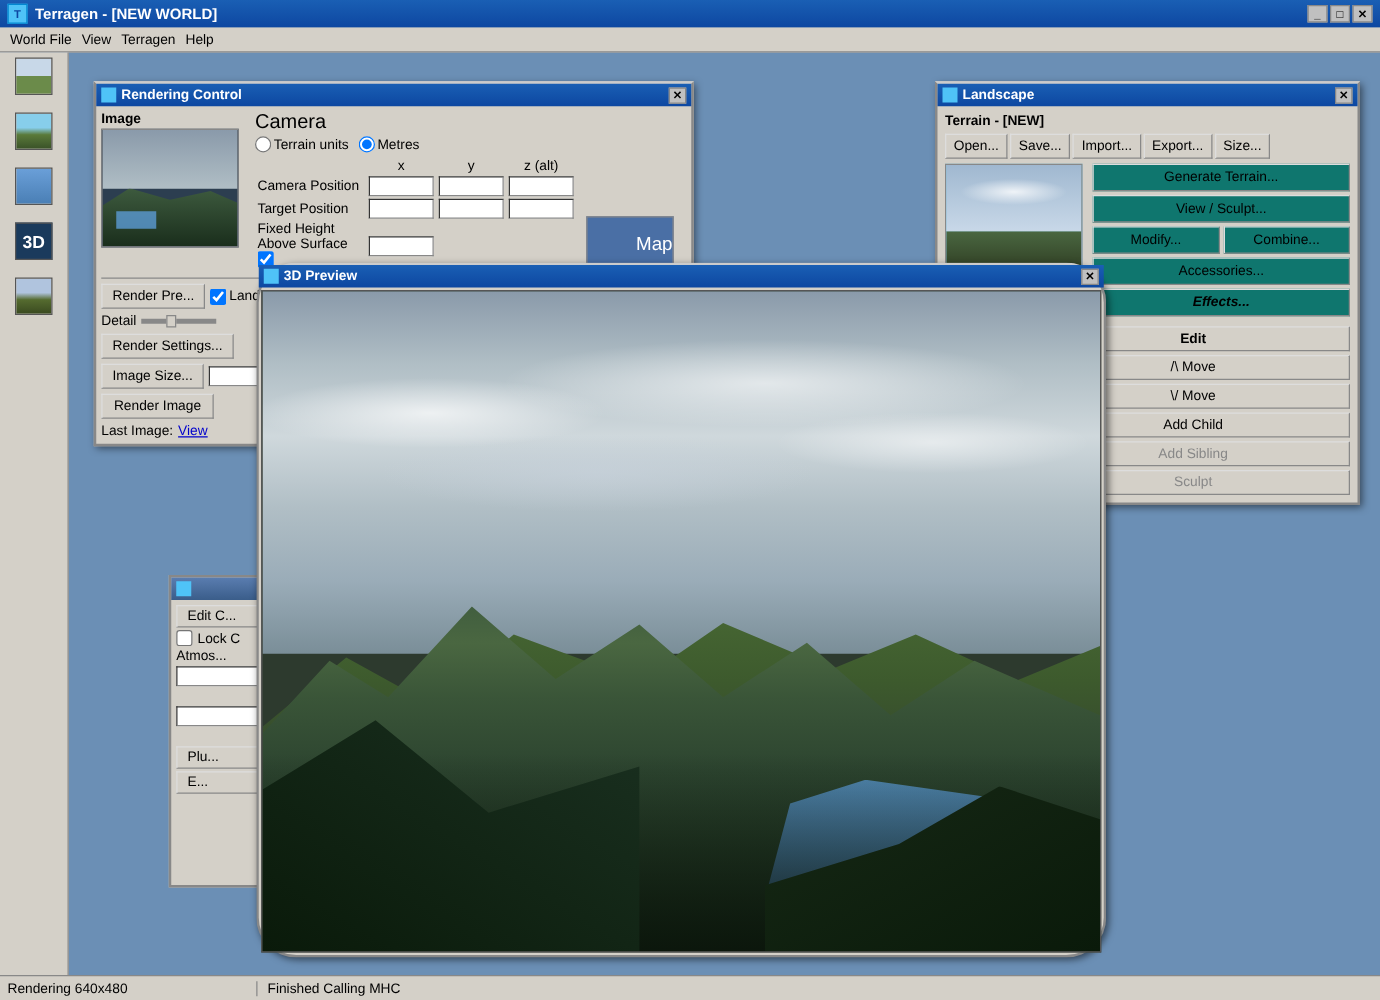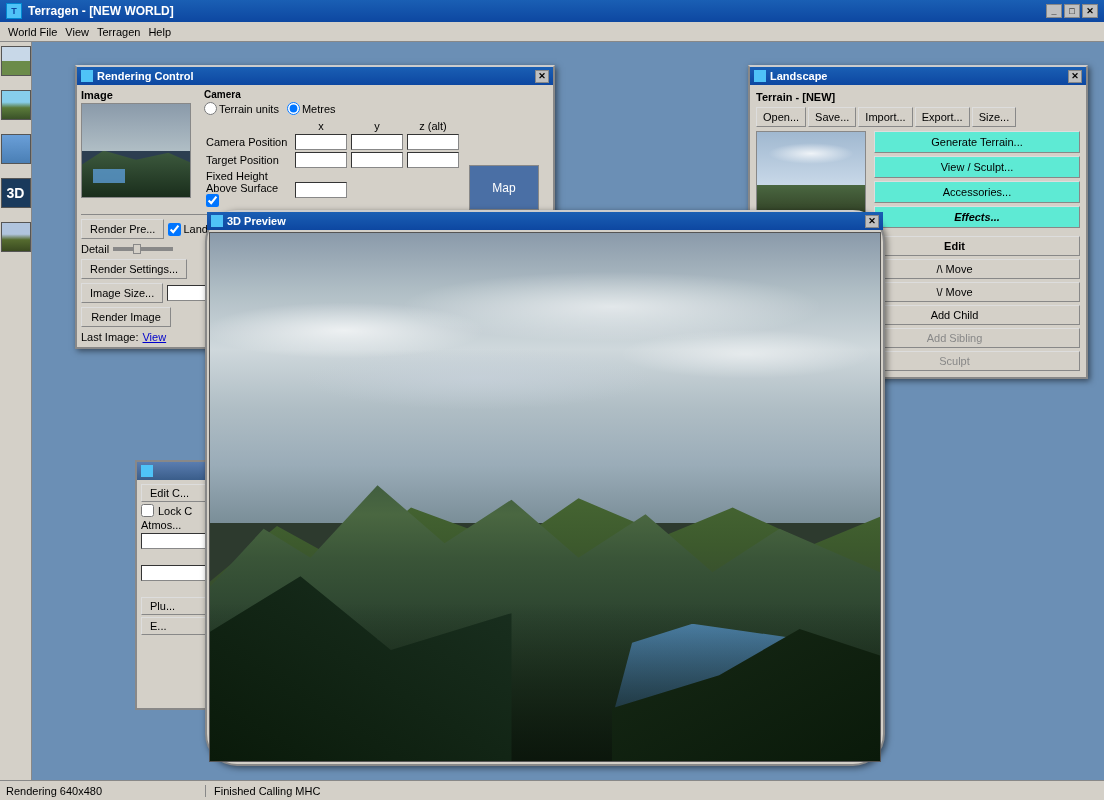--- a/index.html
+++ b/index.html
@@ -69,21 +69,21 @@
       cursor: pointer;
       padding: 2px 4px;
       color: black;
     }
 
     
     .left-sidebar {
       position: absolute;
       left: 0;
       top: 42px;
-      width: 32px;
+      width: 55px;
       height: 758px;
       background: #d4d0c8;
       border-right: 1px solid #888;
       display: flex;
       flex-direction: column;
       align-items: center;
       padding: 4px 2px;
       gap: 14px;
     }
     .sidebar-btn {
@@ -186,22 +186,22 @@
       height: 95px;
       background: #2c3e50;
       border: 1px solid #888;
       position: relative;
       overflow: hidden;
     }
     .rc-camera-section {
       flex: 1;
     }
     .rc-camera-label {
-      font-size: 10px;
-      font-weight: bold;
+      font-size: 16px;
+      font-weight: normal;
       margin-bottom: 2px;
     }
     .rc-radio-group {
       display: flex;
       gap: 8px;
       margin-bottom: 4px;
     }
     .rc-radio-item {
       display: flex;
       align-items: center;
@@ -296,21 +296,21 @@
       position: relative;
       overflow: hidden;
     }
     .lw-right-btns {
       flex: 1;
       display: flex;
       flex-direction: column;
       gap: 3px;
     }
     .lw-big-btn {
-      background: #5eead4;
+      background: #0f766e;
       border: 1px solid #888;
       border-top: 1px solid #ddd;
       border-left: 1px solid #ddd;
       padding: 3px 6px;
       font-size: 11px;
       cursor: pointer;
       height: 22px;
       text-align: center;
     }
     .lw-effects-btn {
@@ -612,21 +612,21 @@
               <span>Fixed Height Above Surface</span>
               <input type="checkbox" checked="" style="">
             </td>
             <td colspan="3"><input type="text" style="width: 52px; height: 16px; border: 1px inset rgb(136, 136, 136); font-size: 11px; padding: 0px 2px;"></td>
           </tr>
         </tbody>
           </table>
       </div>
 
       <div style="width:80px;display:flex;align-items:flex-end;">
-        <div style="width:70px;height:45px;background:#4a6fa5;border:1px solid #888;display:flex;align-items:center;justify-content:center;color:white;font-size:12px;">
+        <div style="width:70px;height:45px;background:#4a6fa5;border:1px solid #888;display:flex;align-items:center;justify-content:flex-end;color:white;font-size:15px;">
           <span>Map</span>
         </div>
       </div>
     </div>
 
     <div style="border-top:1px solid #888;margin-top:4px;padding-top:4px;">
       <div style="display:flex;align-items:center;gap:4px;flex-wrap:wrap;">
         <button class="rc-button">Render Pre...</button>
         <label style="display:flex;align-items:center;gap:2px;font-size:11px;">
           <input type="checkbox" checked="" style="">
@@ -682,20 +682,24 @@
       <div class="lw-preview">
 
         <div style="width:100%;height:60%;background:linear-gradient(to bottom,#a0b8d0,#c8d8e8);position:relative;">
           <div style="position:absolute;top:20%;left:10%;width:80%;height:40%;background:radial-gradient(ellipse,rgba(255,255,255,0.8) 0%,transparent 70%);"></div>
         </div>
         <div style="width:100%;height:40%;background:linear-gradient(to bottom,#4a6741,#2d3a20);"></div>
       </div>
       <div class="lw-right-btns">
         <button class="lw-big-btn">Generate Terrain...</button>
         <button class="lw-big-btn">View / Sculpt...</button>
+        <div style="display:flex;gap:3px;">
+          <button class="lw-big-btn" style="flex:1;">Modify...</button>
+          <button class="lw-big-btn" style="flex:1;">Combine...</button>
+        </div>
         <button class="lw-big-btn">Accessories...</button>
         <button class="lw-big-btn lw-effects-btn">Effects...</button>
       </div>
     </div>
     <div class="lw-lower">
       <div class="lw-color-preview"></div>
       <div class="lw-lower-btns">
         <button class="lw-lower-btn" style="font-weight:bold;">Edit</button>
         <button class="lw-lower-btn">/\ Move</button>
         <button class="lw-lower-btn">\/ Move</button>

